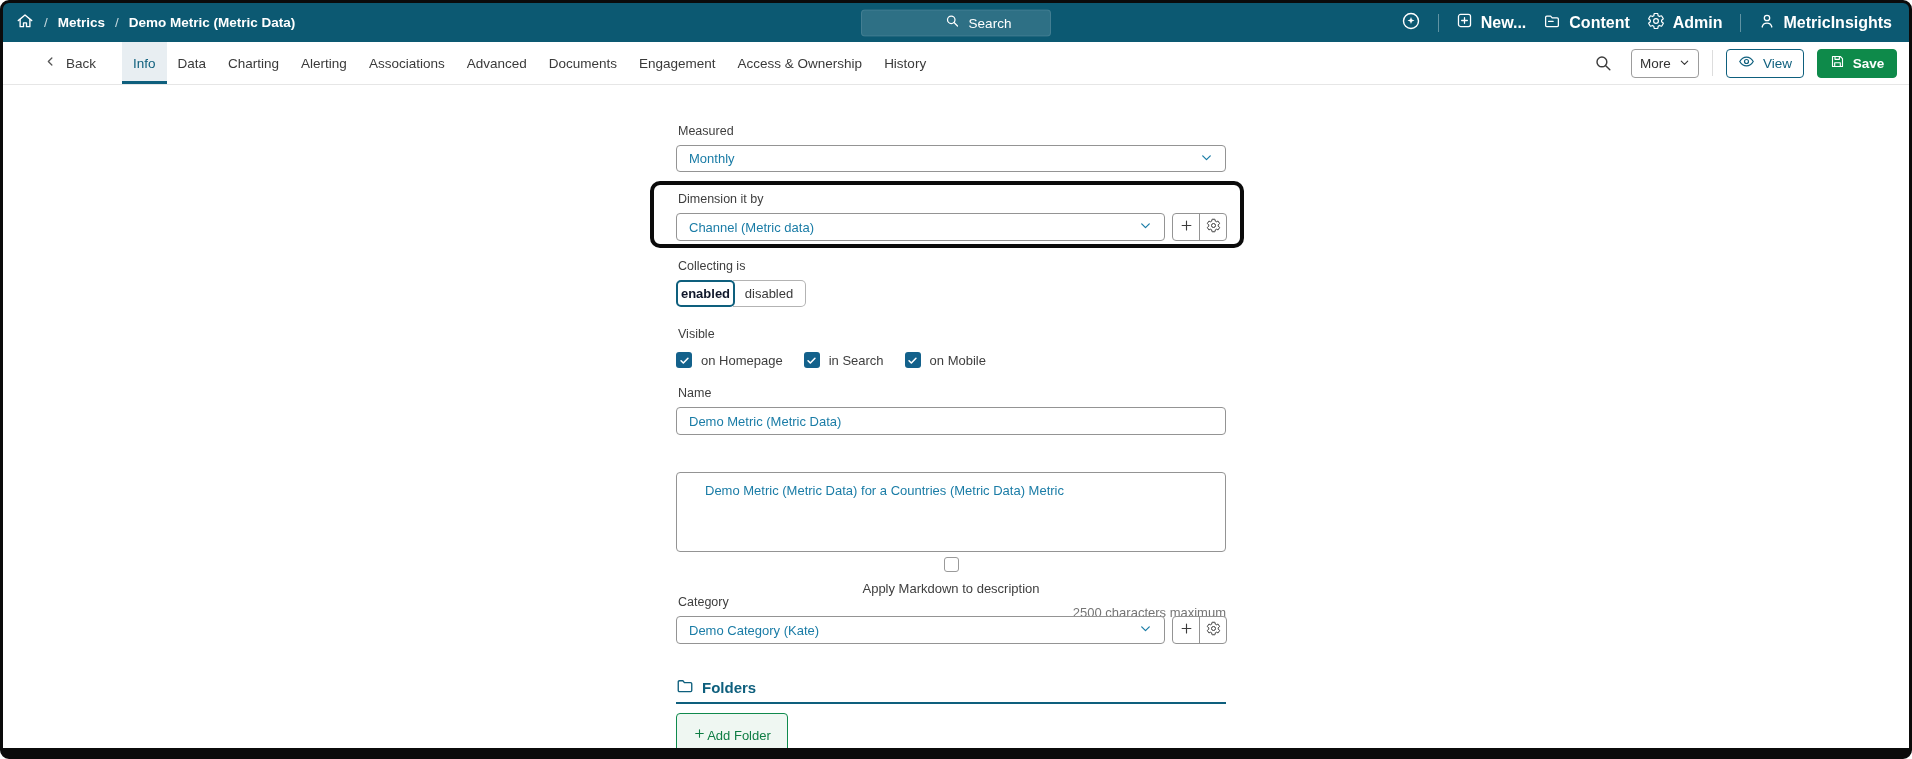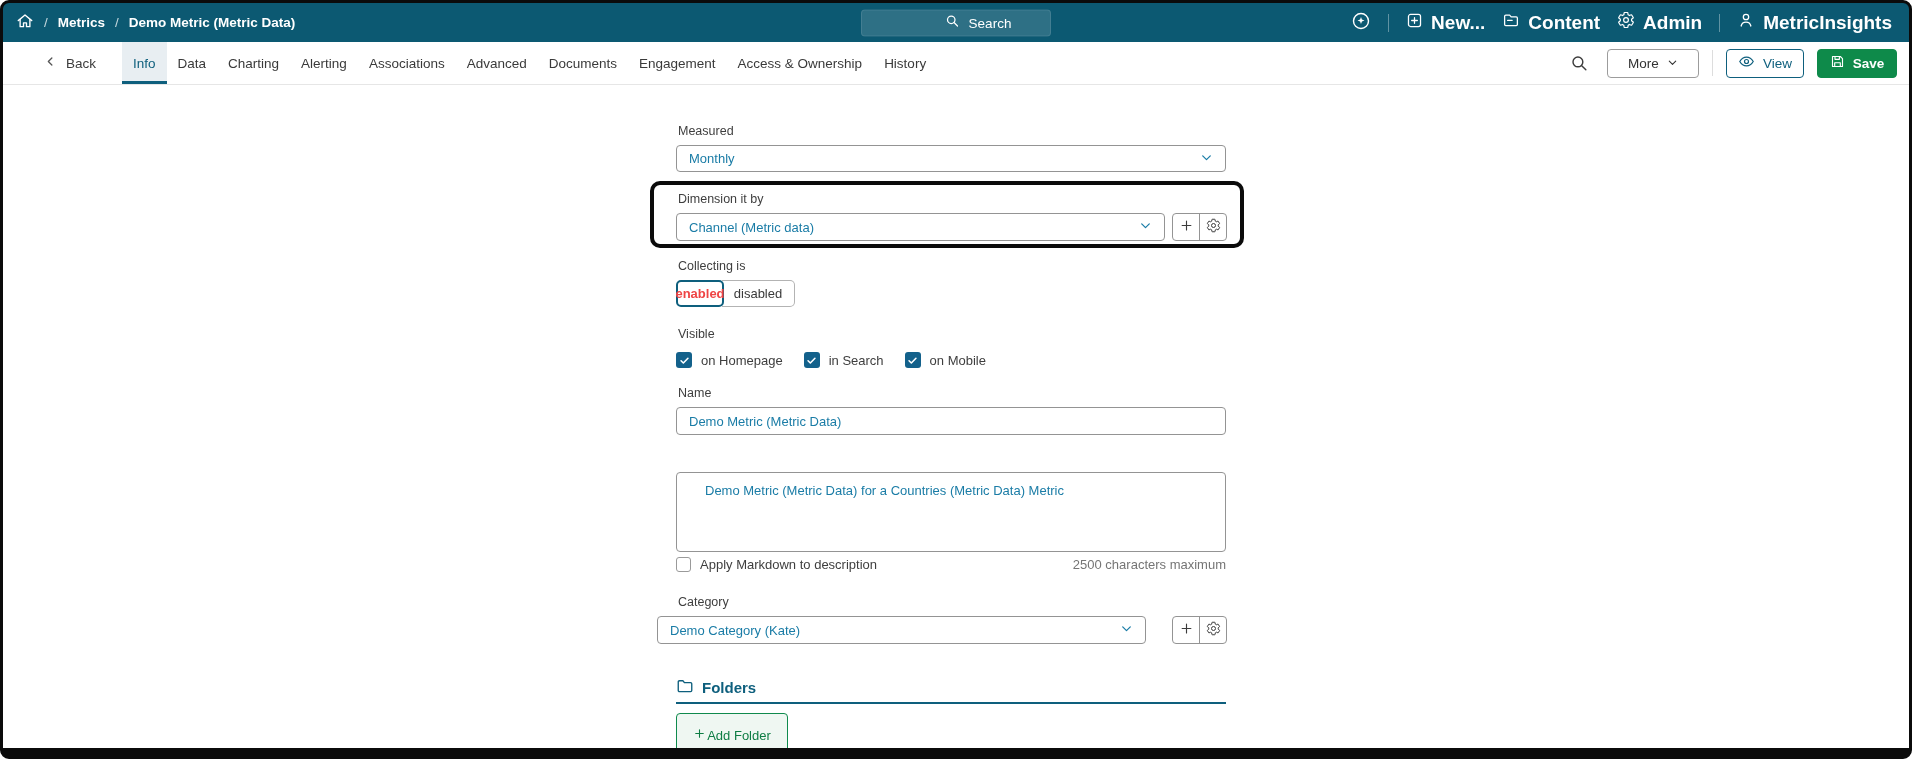--- a/index.html
+++ b/index.html
@@ -9,56 +9,56 @@
   .border-overlay { position:absolute; inset:0; border:3px solid #0b0b0b; border-bottom-width:11px; border-radius:9px; pointer-events:none; z-index:60; }
 
   
   .navbar { position:absolute; top:3px; left:3px; right:3px; height:39px; background:#0c5972; color:#fff; display:flex; align-items:center; z-index:10; }
   .breadcrumb { display:flex; align-items:center; gap:10px; padding-left:13px; font-size:13.5px; }
   .crumb-sep { color:rgba(255,255,255,.75); font-weight:400; }
   .crumb-link { font-weight:600; cursor:pointer; }
   .crumb-current { font-weight:700; }
   .nav-search { position:absolute; left:50%; top:50%; transform:translate(-50%,-50%); width:190px; height:27px; border-radius:4px; background:rgba(255,255,255,.14); border:1px solid rgba(255,255,255,.10); display:flex; align-items:center; justify-content:center; gap:9px; font-size:13.5px; color:#fff; cursor:pointer;padding-left:44px; }
   .nav-right { margin-left:auto; display:flex; align-items:center; gap:17px; padding-right:17px; }
-  .nav-item { display:flex; align-items:center; gap:8px; font-size:19px; font-weight:600; cursor:pointer; white-space:nowrap; }
+  .nav-item { display:flex; align-items:center; gap:8px; font-size:16px; font-weight:600; cursor:pointer; white-space:nowrap; }
   .nav-sep { width:1px; height:18px; background:rgba(255,255,255,.35); }
   .nv-ic { display:block; }
 
   
   .tabbar { position:absolute; top:42px; left:3px; right:3px; height:43px; background:#fff; border-bottom:1px solid #e6e6e6; display:flex; align-items:stretch; z-index:9; }
   .back-btn { display:flex; align-items:center; gap:9px; padding:0 16px 0 41px; color:#3c3c3c; font-size:13.5px; cursor:pointer; }
   .tabs { display:flex; align-items:stretch; margin-left:10px; }
   .tab { display:flex; align-items:center; padding:0 11px; font-size:13.5px; color:#3a3a3a; cursor:pointer; }
   .tab.active { background:#e8eef2; color:#0e5f7d; box-shadow:inset 0 -3px 0 #0e5f7d; }
   .tab-actions { margin-left:auto; display:flex; align-items:center; gap:13px; padding-right:12px; }
   .icon-btn { display:flex; align-items:center; justify-content:center; width:30px; height:30px; color:#3c3c3c; cursor:pointer; }
   .btn { display:flex; align-items:center; justify-content:center; gap:8px; height:29px; border-radius:4px; font-size:13.5px; cursor:pointer; background:#fff; }
-  .btn-more { width:92px; border:1px solid #9c9c9c; color:#333; }
+  .btn-more { width:68px; border:1px solid #9c9c9c; color:#333; }
   .btn-view { width:78px; border:1px solid #0e5f7d; color:#0e5f7d; }
   .btn-save { width:80px; border:1px solid #0e8a4a; background:#0e8a4a; color:#fff; font-weight:600; }
   .vsep { width:1px; height:26px; background:#ddd; }
 
   
   .flabel { position:absolute; font-size:12.5px; color:#3e3e3e; }
   .select-box { position:absolute; height:28px; border:1px solid #949494; border-radius:4px; background:#fff; display:flex; align-items:center; justify-content:space-between; padding:0 12px; font-size:13px; color:#1a7ca6; cursor:pointer; }
   .text-input { position:absolute; height:28px; border:1px solid #949494; border-radius:4px; background:#fff; display:flex; align-items:center; padding:0 12px; font-size:13px; color:#1a7ca6; cursor:text; }
   .textarea { position:absolute; border:1px solid #949494; border-radius:4px; background:#fff; padding:9px 28px; font-size:13px; color:#1a7ca6; line-height:1.35; cursor:text; }
   .chev { color:#1a7ca6; }
   .highlight-box { position:absolute; left:650px; top:181px; width:594px; height:67px; border:4px solid #0b0b0b; border-radius:10px; z-index:5; pointer-events:none; }
   .plusgear { position:absolute; width:55px; height:28px; border:1px solid #949494; border-radius:4px; background:#fff; display:flex; }
   .pg-cell { flex:1; display:flex; align-items:center; justify-content:center; color:#3c3c3c; cursor:pointer; }
   .pg-cell + .pg-cell { border-left:1px solid #949494; }
   .toggle { position:absolute; left:676px; top:280px; display:flex; }
-  .tg-on { width:48px; height:27px; border:2px solid #0e5f7d; border-radius:5px; background:#fff; color:#ef4444; font-weight:700; font-size:13px; display:flex; align-items:center; justify-content:center; cursor:pointer; z-index:2; }
+  .tg-on { width:59px; height:27px; border:2px solid #0e5f7d; border-radius:5px; background:#fff; color:#0f172a; font-weight:700; font-size:13px; display:flex; align-items:center; justify-content:center; cursor:pointer; z-index:2; }
   .tg-off { width:73px; height:27px; border:1px solid #b3b3b3; border-left:none; border-radius:0 5px 5px 0; background:#fff; color:#3a3a3a; font-size:13px; display:flex; align-items:center; justify-content:center; cursor:pointer; margin-left:-2px; }
   .cb-row { position:absolute; left:676px; top:352px; display:flex; align-items:center; gap:21px; }
   .cb-item { display:flex; align-items:center; gap:9px; font-size:13px; color:#3e3e3e; }
   .cb-checked { width:16px; height:16px; border-radius:3px; background:#13618b; display:flex; align-items:center; justify-content:center; cursor:pointer; }
   .cb-empty { width:15px; height:15px; border-radius:3px; border:1px solid #9a9a9a; background:#fff; cursor:pointer; }
-  .md-row { position:absolute; left:676px; top:557px; width:550px; display:flex; align-items:center; gap:9px; font-size:13px; color:#3e3e3e; }
+  .md-row { position:absolute; left:676px; top:557px; width:550px; display:flex; align-items:center; gap:9px; font-size:13px; color:#3e3e3e;flex-direction:column; }
   .md-hint { margin-left:auto; color:#757575; }
   .folders-header { position:absolute; left:676px; top:677px; display:flex; align-items:center; gap:8px; color:#0e5f7d; font-size:15px; font-weight:700; }
   .folders-line { position:absolute; left:676px; top:702px; width:550px; border-top:2px solid #0e5f7d; }
   .btn-addfolder { position:absolute; left:676px; top:713px; width:112px; height:44px; border:1px solid #0f8a4d; border-radius:4px; background:#eff7f2; color:#0e7d44; font-size:13px; display:flex; align-items:center; justify-content:center; gap:1px; cursor:pointer; }
 </style>
 </head>
 <body>
 
 <div class="page">
 
@@ -274,21 +274,21 @@
   <div class="textarea" style="left:676px; top:472px; width:550px; height:80px;">
     <span>Demo Metric (Metric Data) for a Countries (Metric Data) Metric</span>
   </div>
   <div class="md-row">
     <div class="cb-empty"></div>
     <span>Apply Markdown to description</span>
     <span class="md-hint">2500 characters maximum</span>
   </div>
 
   <div class="flabel" style="left:678px; top:595px;">Category</div>
-  <div class="select-box" style="left:657px; top:616px; width:489px;">
+  <div class="select-box" style="left:676px; top:616px; width:489px;">
     <span>Demo Category (Kate)</span>
     <span class="chev">
       <svg width="13" height="13" viewBox="0 0 24 24" fill="none" stroke="#1a7ca6" stroke-width="2.3" stroke-linecap="round" stroke-linejoin="round">
           <path d="M5 9l7 7 7-7"></path>
         </svg>
     </span>
   </div>
   <div class="plusgear" style="left:1172px; top:616px;">
     <div class="pg-cell">
       <span>

